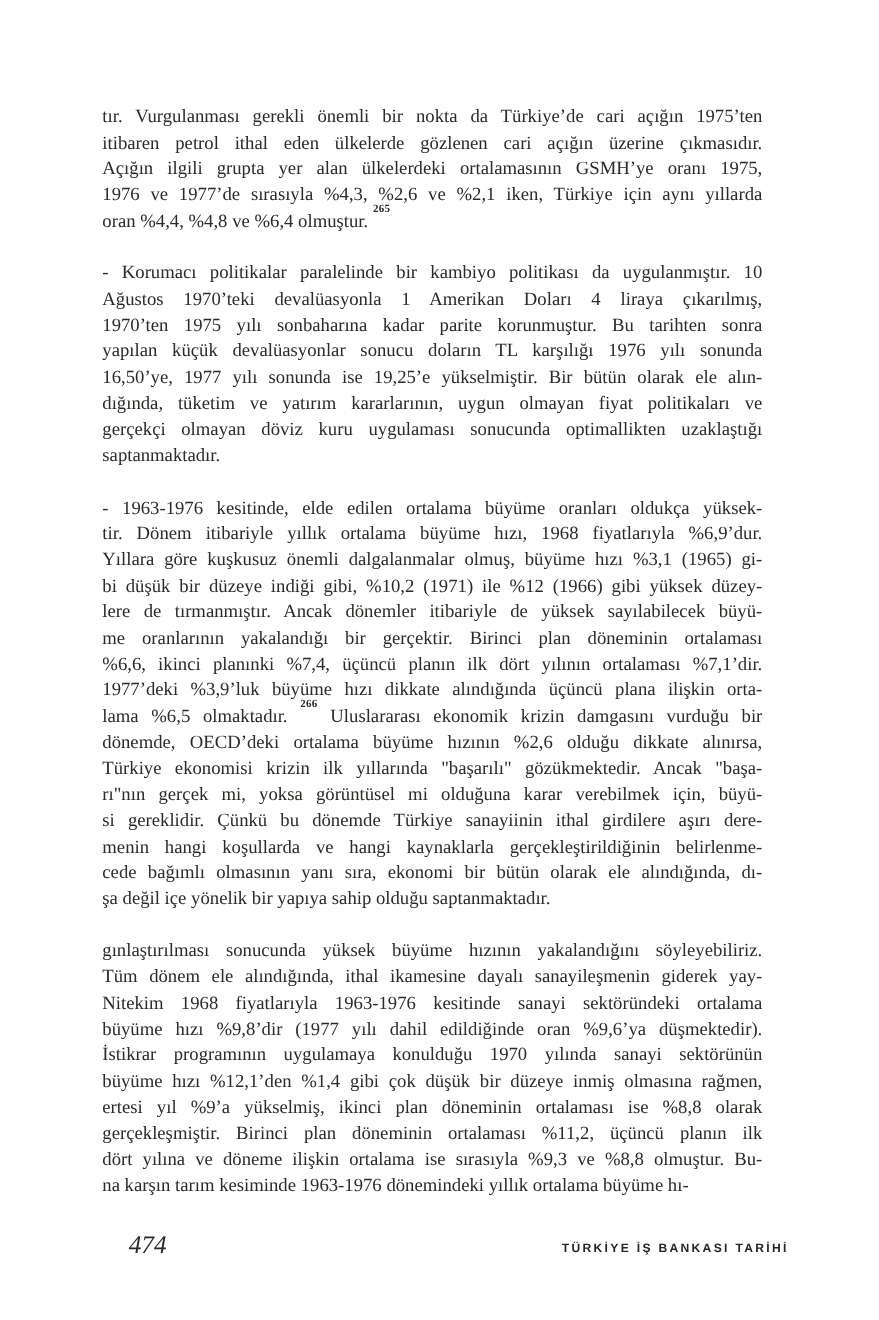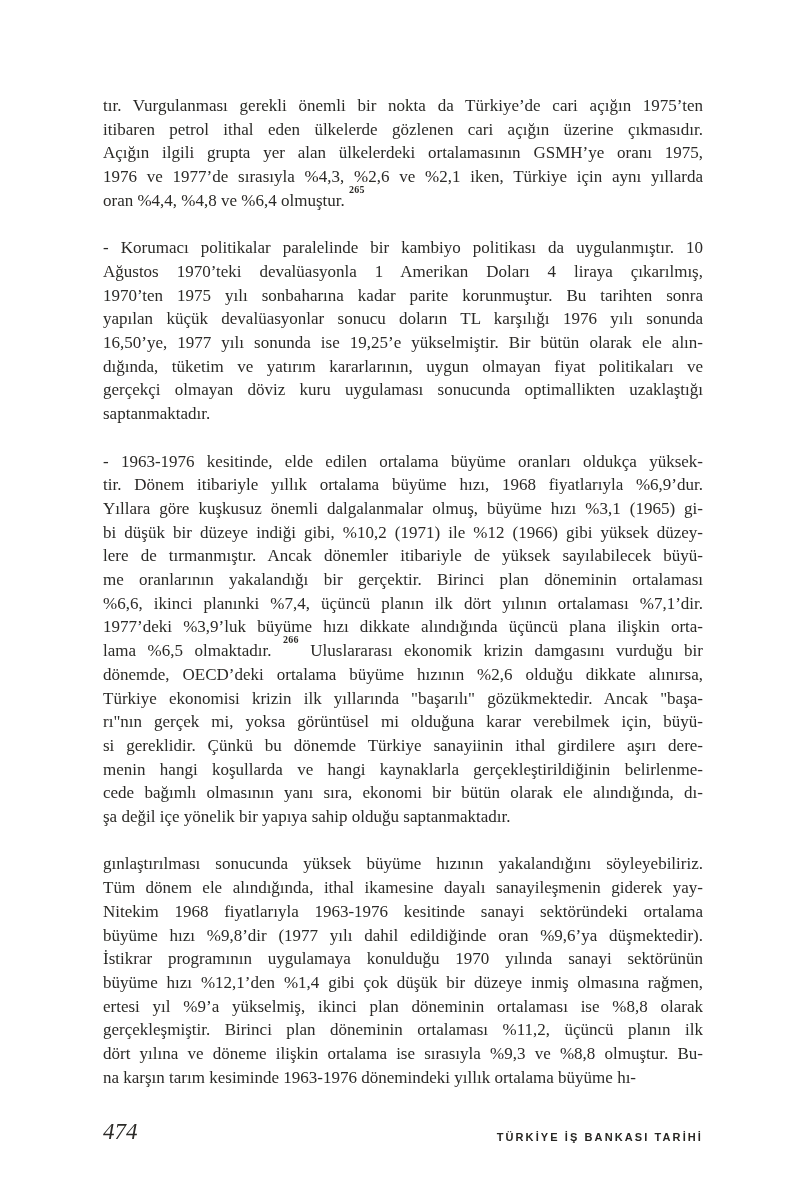--- a/index.html
+++ b/index.html
@@ -10,21 +10,21 @@
     width: 799px;
     height: 1200px;
     position: relative;
     background: #ffffff;
     overflow: hidden;
     font-family: "Liberation Serif", serif;
     color: #2b2a27;
   }
   .text-block {
     position: absolute;
-    left: 103px;
+    left: 93px;
     top: 94px;
     width: 600px;
     font-size: 17px;
     line-height: 23.7px;
     -webkit-font-smoothing: antialiased;
   }
   .para {
     margin: 0 0 23.7px 0;
   }
   .line {
@@ -39,26 +39,26 @@
     font-family: "Liberation Serif", serif;
     font-weight: 700;
     font-size: 10px;
     line-height: 0;
     position: relative;
     top: -6px;
     letter-spacing: 0.3px;
   }
   .footer {
     position: absolute;
-    left: 103px;
+    left: 117px;
     top: 1120px;
     width: 600px;
     display: flex;
     justify-content: space-between;
-    align-items: flex-end;
+    align-items: center;
   }
   .page-number {
     font-family: "Liberation Serif", serif;
     font-style: italic;
     font-size: 23px;
     line-height: 1;
     color: #2b2a27;
   }
   .running-title {
     font-family: "Liberation Sans", sans-serif;

